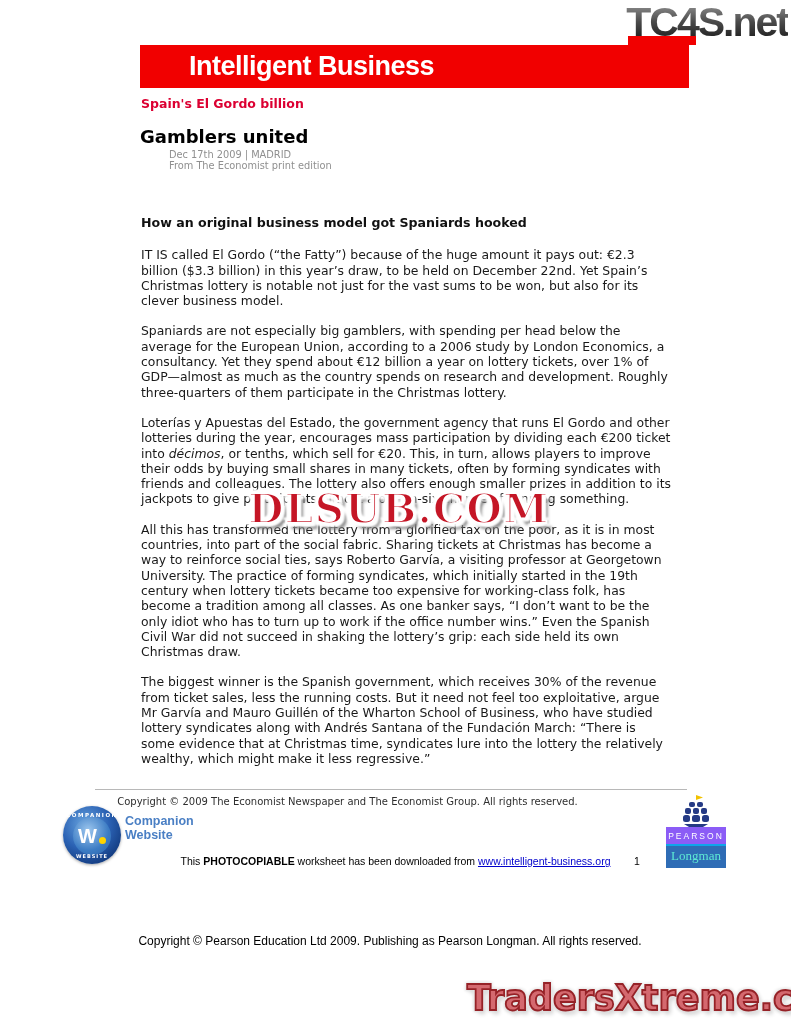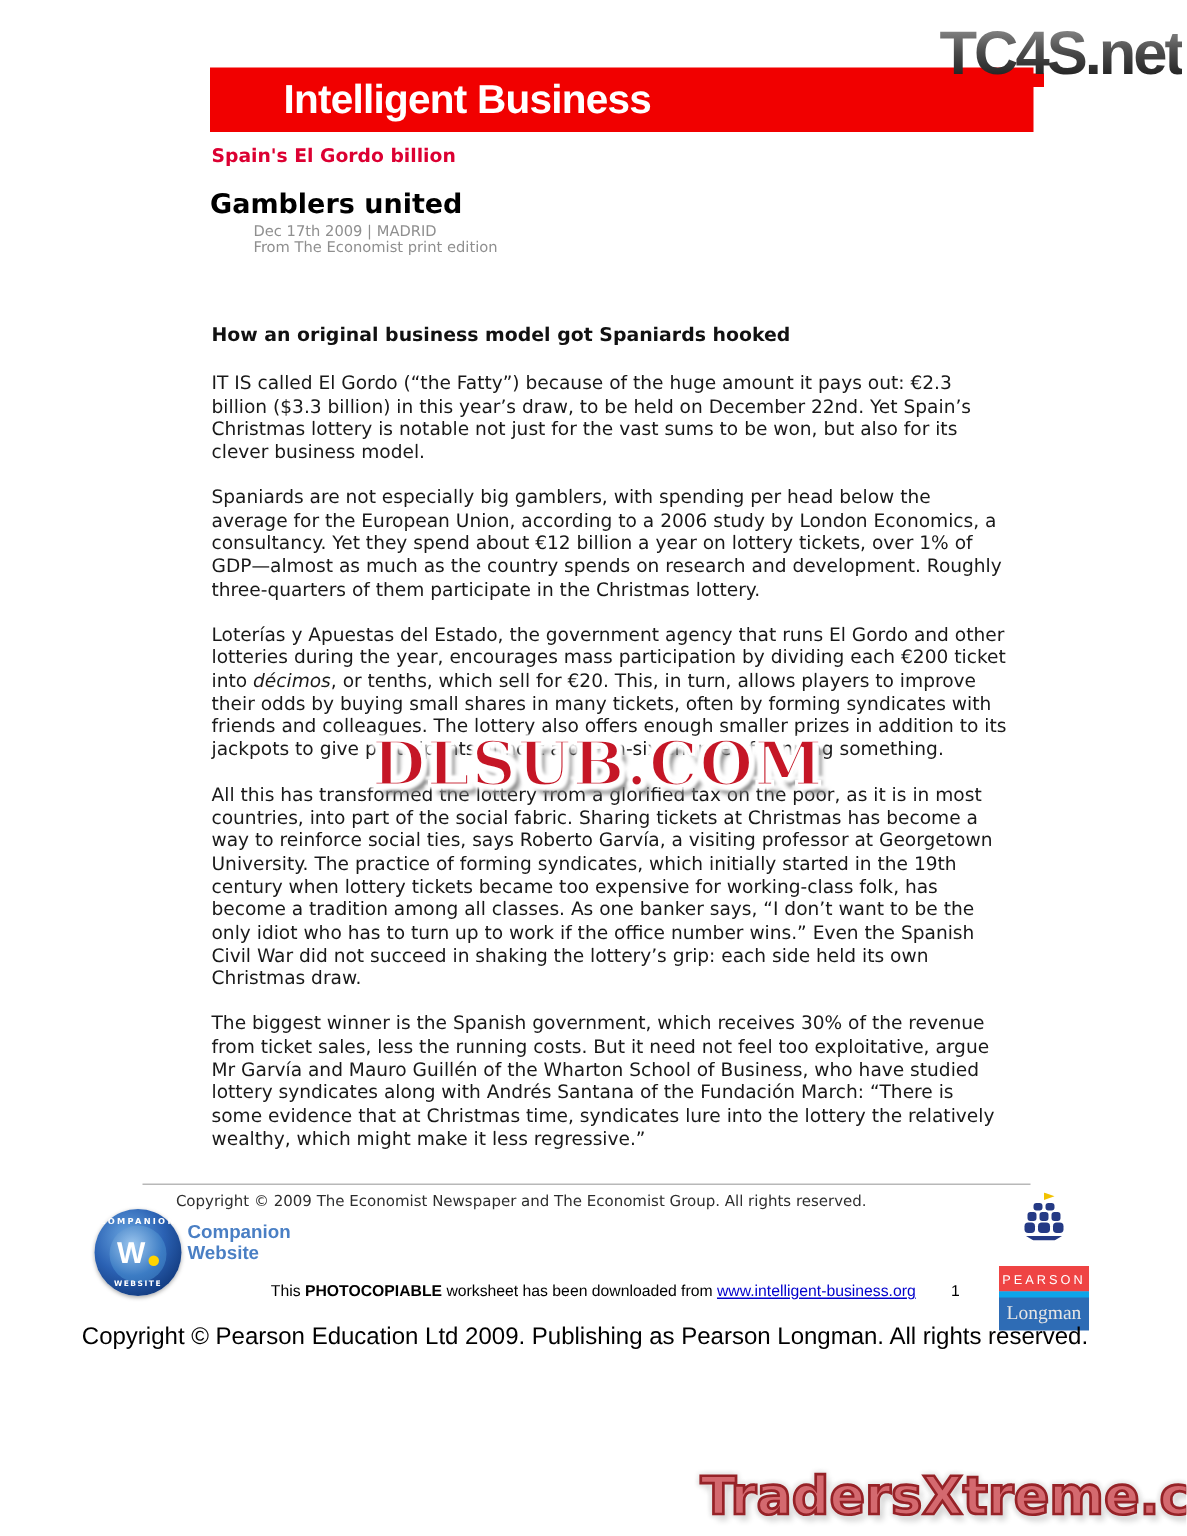--- a/index.html
+++ b/index.html
@@ -1,20 +1,20 @@
 <!DOCTYPE html>
 <html><head>
 <meta charset="utf-8">
 <style>
   html,body{margin:0;padding:0;background:#ffffff;}
   .page{position:relative;width:791px;height:1024px;background:#ffffff;overflow:hidden;
         font-family:"DejaVu Sans",sans-serif;color:#191919;}
 
   
-  .tc4s{position:absolute;top:14px;right:3px;height:46px;}
+  .tc4s{position:absolute;top:1px;right:3px;height:46px;}
   .tc4s-bar{position:absolute;left:2px;top:35px;width:68px;height:9px;background:#f10000;z-index:1;}
   .tc4s-text{position:relative;z-index:2;font-family:"Liberation Sans",sans-serif;font-weight:bold;
              font-size:41px;line-height:42px;letter-spacing:-2px;
              background:linear-gradient(180deg,#9a9a9a 0%,#4a4a4a 50%,#161616 100%);
              -webkit-background-clip:text;background-clip:text;color:transparent;}
 
   
   .banner{position:absolute;left:140px;top:45px;width:513px;height:43px;background:#f10000;
           display:flex;align-items:center;padding-left:36px;}
   .banner-title{color:#ffffff;font-family:"Liberation Sans",sans-serif;font-weight:bold;
@@ -55,32 +55,32 @@
   .badge-w{color:#fff;font-size:20px;font-weight:bold;font-family:"Liberation Sans",sans-serif;}
   .badge-dot{width:7px;height:7px;background:#ffd400;border-radius:50%;margin-left:2px;margin-top:8px;}
   .badge-arc-bottom{position:absolute;bottom:5px;left:0;width:100%;text-align:center;font-size:5px;
                     font-weight:bold;color:#fff;letter-spacing:1px;}
   .companion-label{position:absolute;left:125px;top:814px;color:#4a7fc4;font-weight:bold;
                    font-size:12.5px;line-height:14px;font-family:"Liberation Sans",sans-serif;}
 
   
   .pearson-logo{position:absolute;left:666px;top:795px;width:60px;text-align:center;}
   .ship{height:32px;display:flex;align-items:flex-end;justify-content:center;}
-  .pearson-band{background:#ef4444;color:#fff;font-family:"Liberation Sans",sans-serif;
-                font-size:8.5px;letter-spacing:2px;padding:4px 0 3px;margin-top:17px;}
-  .longman-band{background:#2e6cb5;color:#e5e5e5;font-family:"Liberation Serif",serif;
-                font-size:13px;padding:2px 0 4px;border-top:4px solid #0ea5e9;}
+  .pearson-band{background:#8b5cf6;color:#fff;font-family:"Liberation Sans",sans-serif;
+                font-size:8.5px;letter-spacing:2px;padding:4px 0 3px;}
+  .longman-band{background:#2e6cb5;color:#5eead4;font-family:"Liberation Serif",serif;
+                font-size:13px;padding:2px 0 4px;border-top:2px solid #0ea5e9;}
 
   .photocopiable{position:absolute;left:0;top:855px;width:791px;text-align:center;
                  font-family:"Liberation Sans",sans-serif;font-size:10.5px;color:#000;}
   .photocopiable a{color:#0000cc;text-decoration:underline;cursor:pointer;}
   .page-num{position:absolute;left:634px;top:855px;font-family:"Liberation Sans",sans-serif;
             font-size:10.5px;color:#000;}
-  .pearson-copy{position:absolute;left:0;top:883px;width:780px;text-align:center;
-                font-family:"Liberation Sans",sans-serif;font-size:16px;color:#000;}
+  .pearson-copy{position:absolute;left:0;top:934px;width:780px;text-align:center;
+                font-family:"Liberation Sans",sans-serif;font-size:12px;color:#000;}
 
   
   .tradersx{position:absolute;left:467px;top:978px;font-family:"DejaVu Sans",sans-serif;
             font-weight:bold;font-size:35px;color:#d4696f;-webkit-text-stroke:1.8px #962227;
             text-shadow:-2px -2px 3px #e9e9e9,2px -2px 3px #e9e9e9,-2px 2px 3px #dcdcdc,3px 4px 4px #cfcfcf;}
 </style>
 </head>
 <body>
 
 <div class="page">

